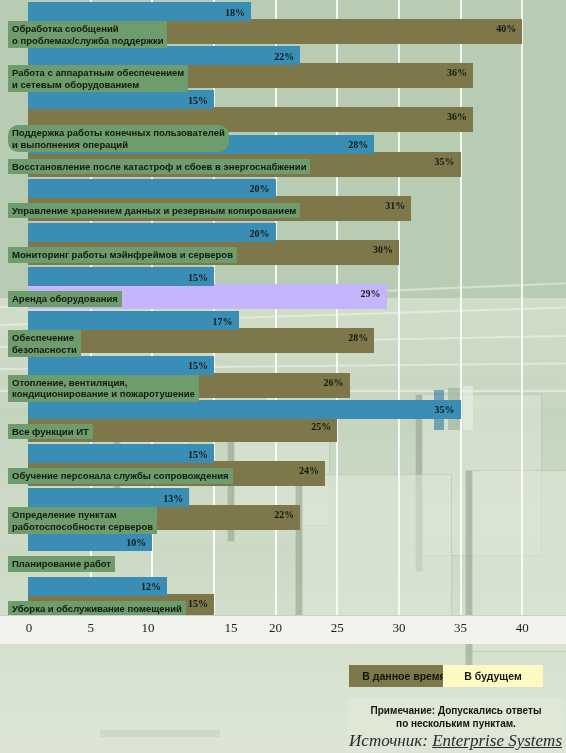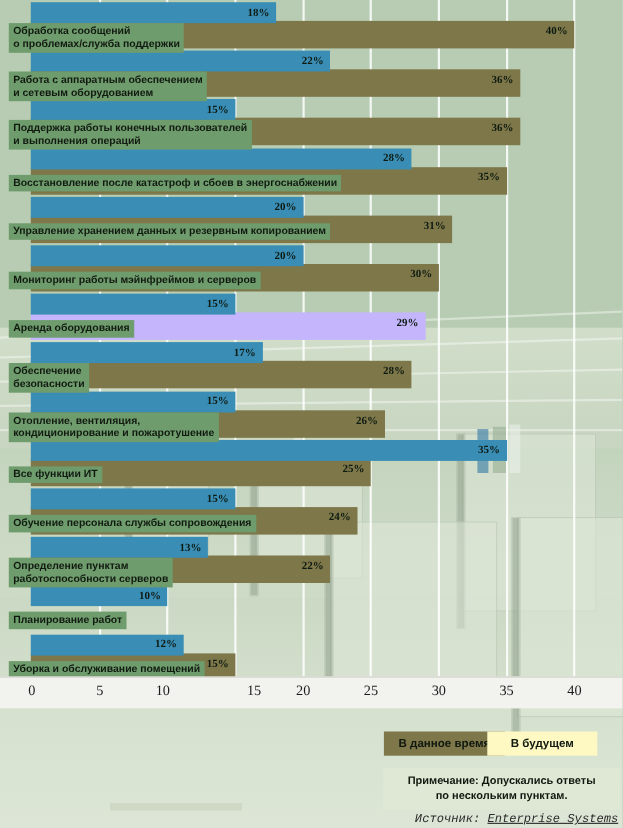--- a/index.html
+++ b/index.html
@@ -96,22 +96,22 @@
   .legbox.cur{background:#7d7749;}
   .legbox.fut{background:#fef9c3;}
   #note{
     position:absolute;z-index:5;background:#dfe7d5;
     font-size:10px;font-weight:bold;color:#10180f;
     text-align:center;line-height:13px;padding:6px 8px;
     font-family:"Liberation Sans", sans-serif;
   }
   #source{
     position:absolute;right:4px;bottom:2px;z-index:6;
-    font-size:11px;font-style:italic;color:#2a2a2a;
-    font-family:Liberation Mono, monospace;
+    font-size:17px;font-style:italic;color:#2a2a2a;
+    font-family:Liberation Serif, serif;
     white-space:nowrap;
   }
   #source .brand{text-decoration:underline;}
   #sourcebar{
     position:absolute;left:100px;bottom:16px;width:120px;height:7px;
     background:#cfd9c6;z-index:5;
   }
 </style>
 </head>
 <body>
@@ -176,21 +176,21 @@
         <div class="catlabel" style="top: 19px;">Работа с аппаратным обеспечением
 и сетевым оборудованием</div>
       </div>
       <div class="row" style="top: 90.4px; height: 44.2px;">
         <div class="bar current" style="width: 444.88px; background: rgb(125, 119, 73);">
           <span class="val">36%</span>
         </div>
         <div class="bar future" style="width: 185.95px; background: rgb(58, 141, 181);">
           <span class="val">15%</span>
         </div>
-        <div class="catlabel" style="top: 19px;">Поддержка работы конечных пользователей
+        <div class="catlabel" style="top: 35px; border-radius: 10px;">Поддержка работы конечных пользователей
 и выполнения операций</div>
       </div>
       <div class="row" style="top: 134.6px; height: 44.2px;">
         <div class="bar current" style="width: 432.55px; background: rgb(125, 119, 73);">
           <span class="val">35%</span>
         </div>
         <div class="bar future" style="width: 346.24px; background: rgb(58, 141, 181);">
           <span class="val">28%</span>
         </div>
         <div class="catlabel" style="top: 24px;">Восстановление после катастроф и сбоев в энергоснабжении</div>

